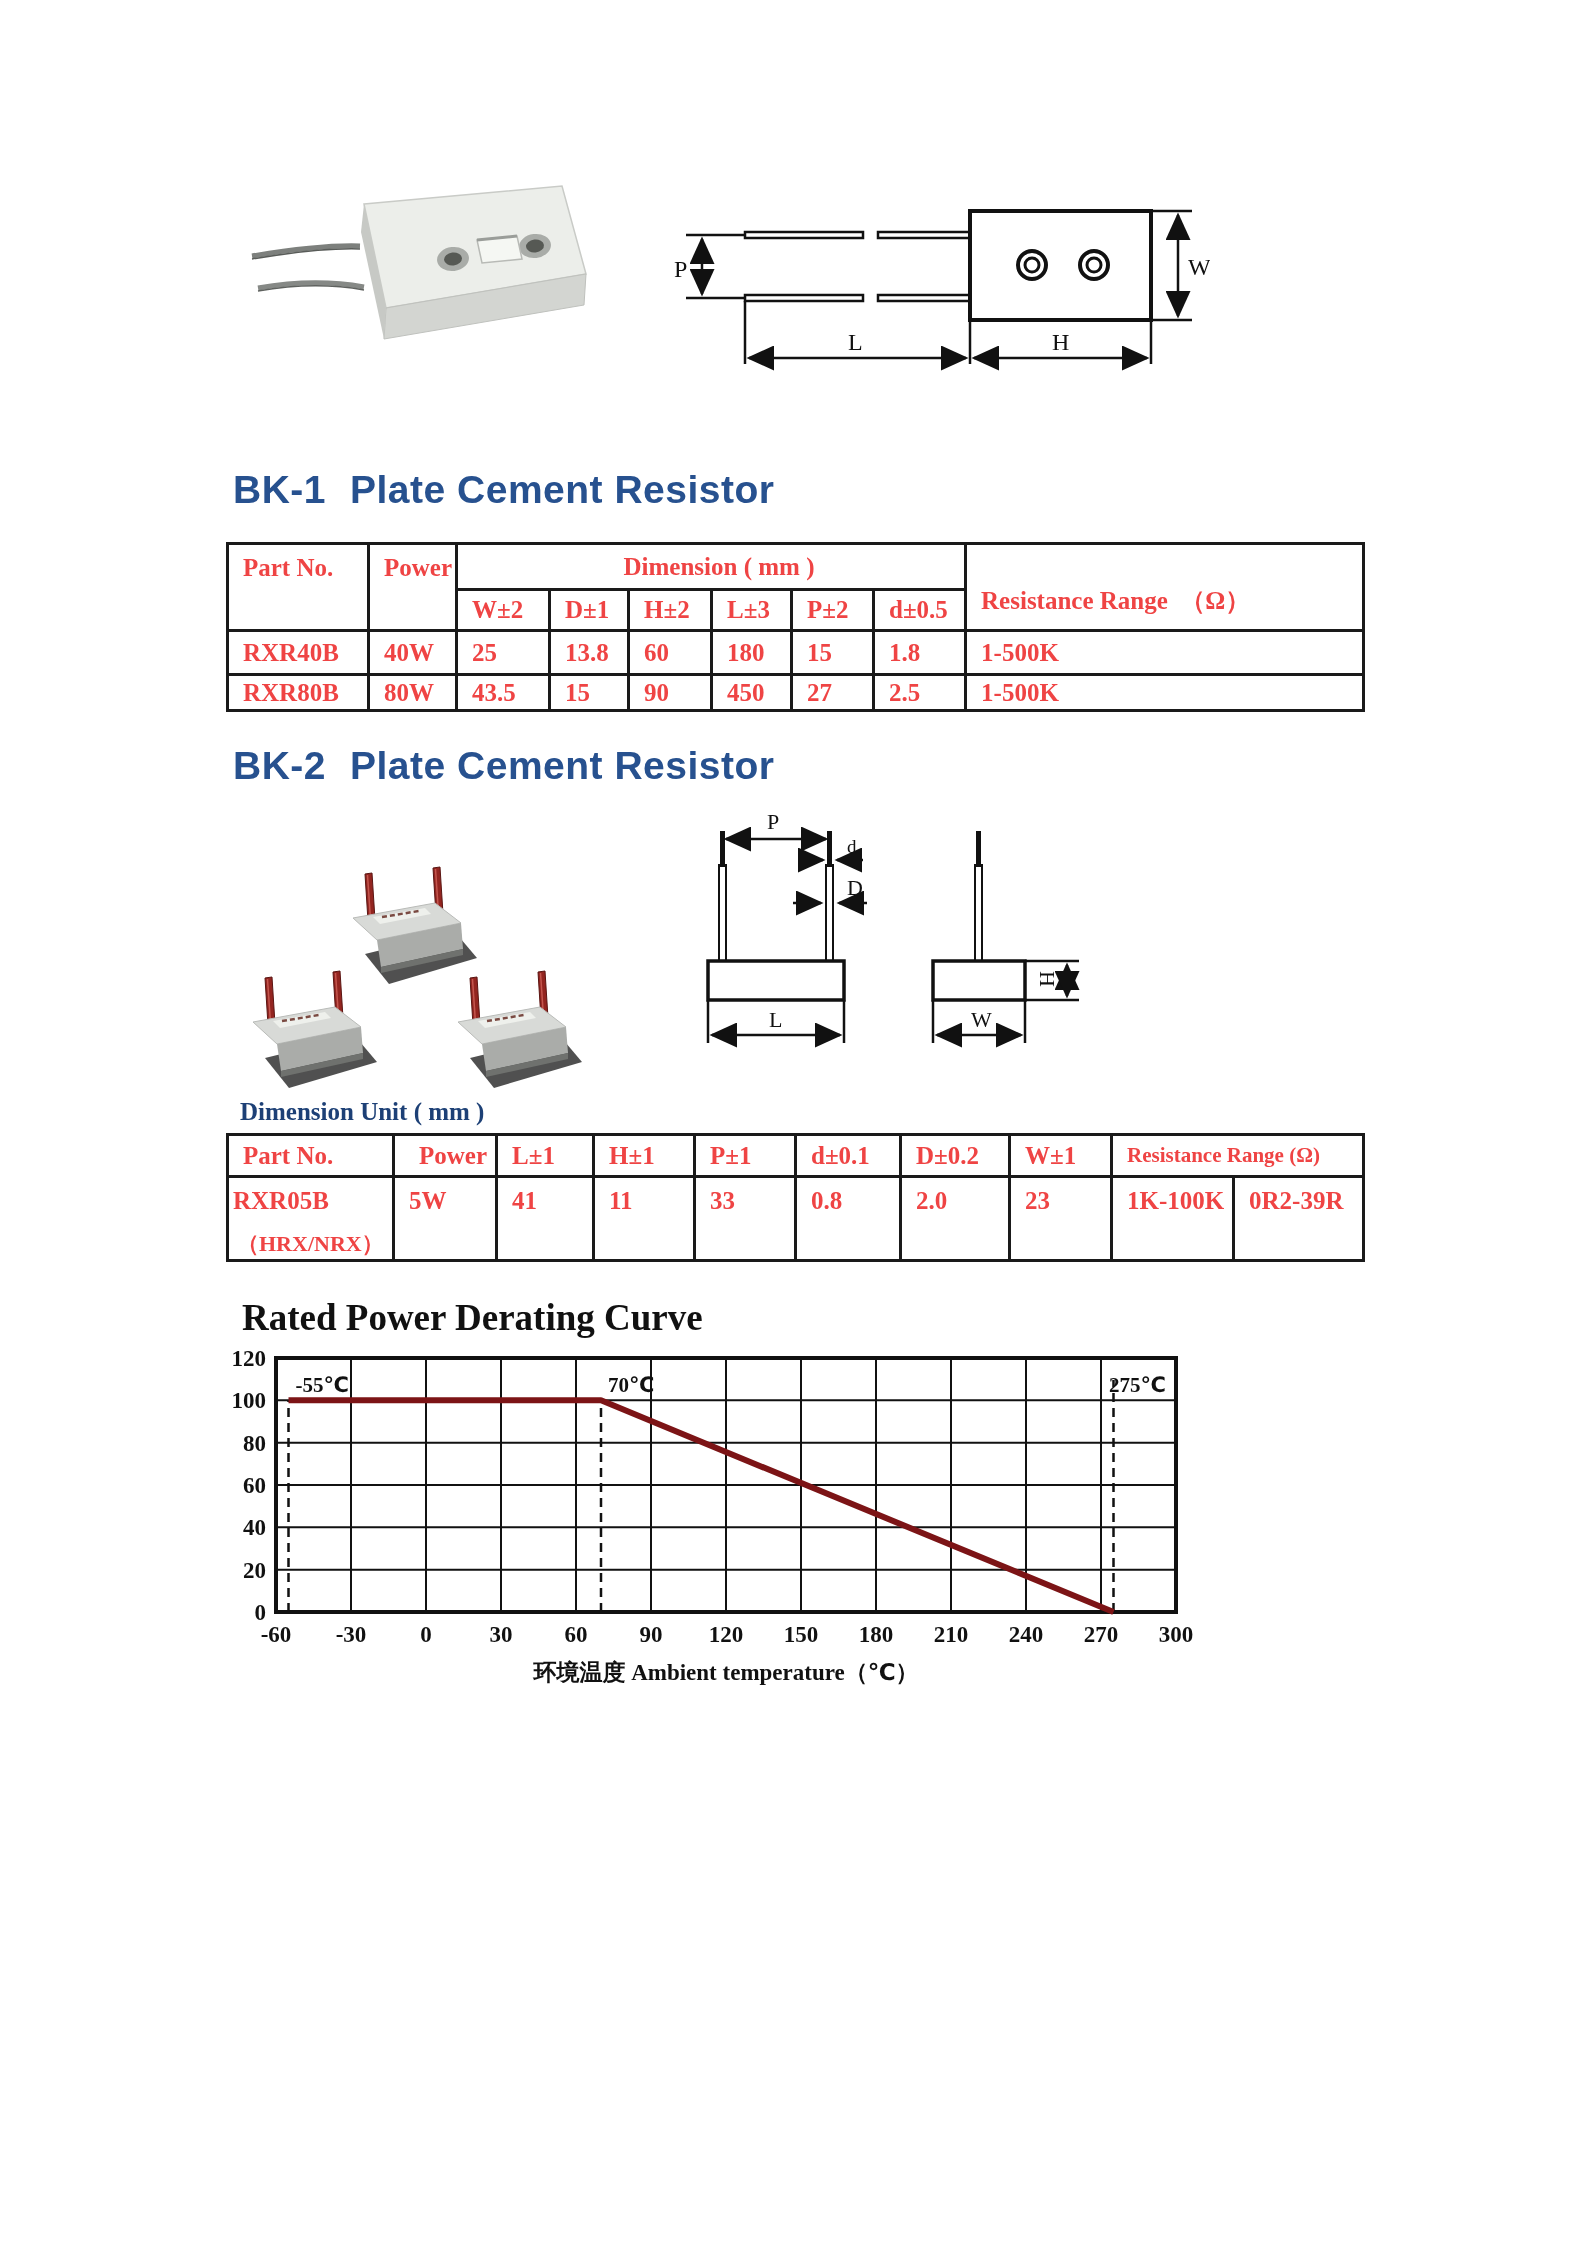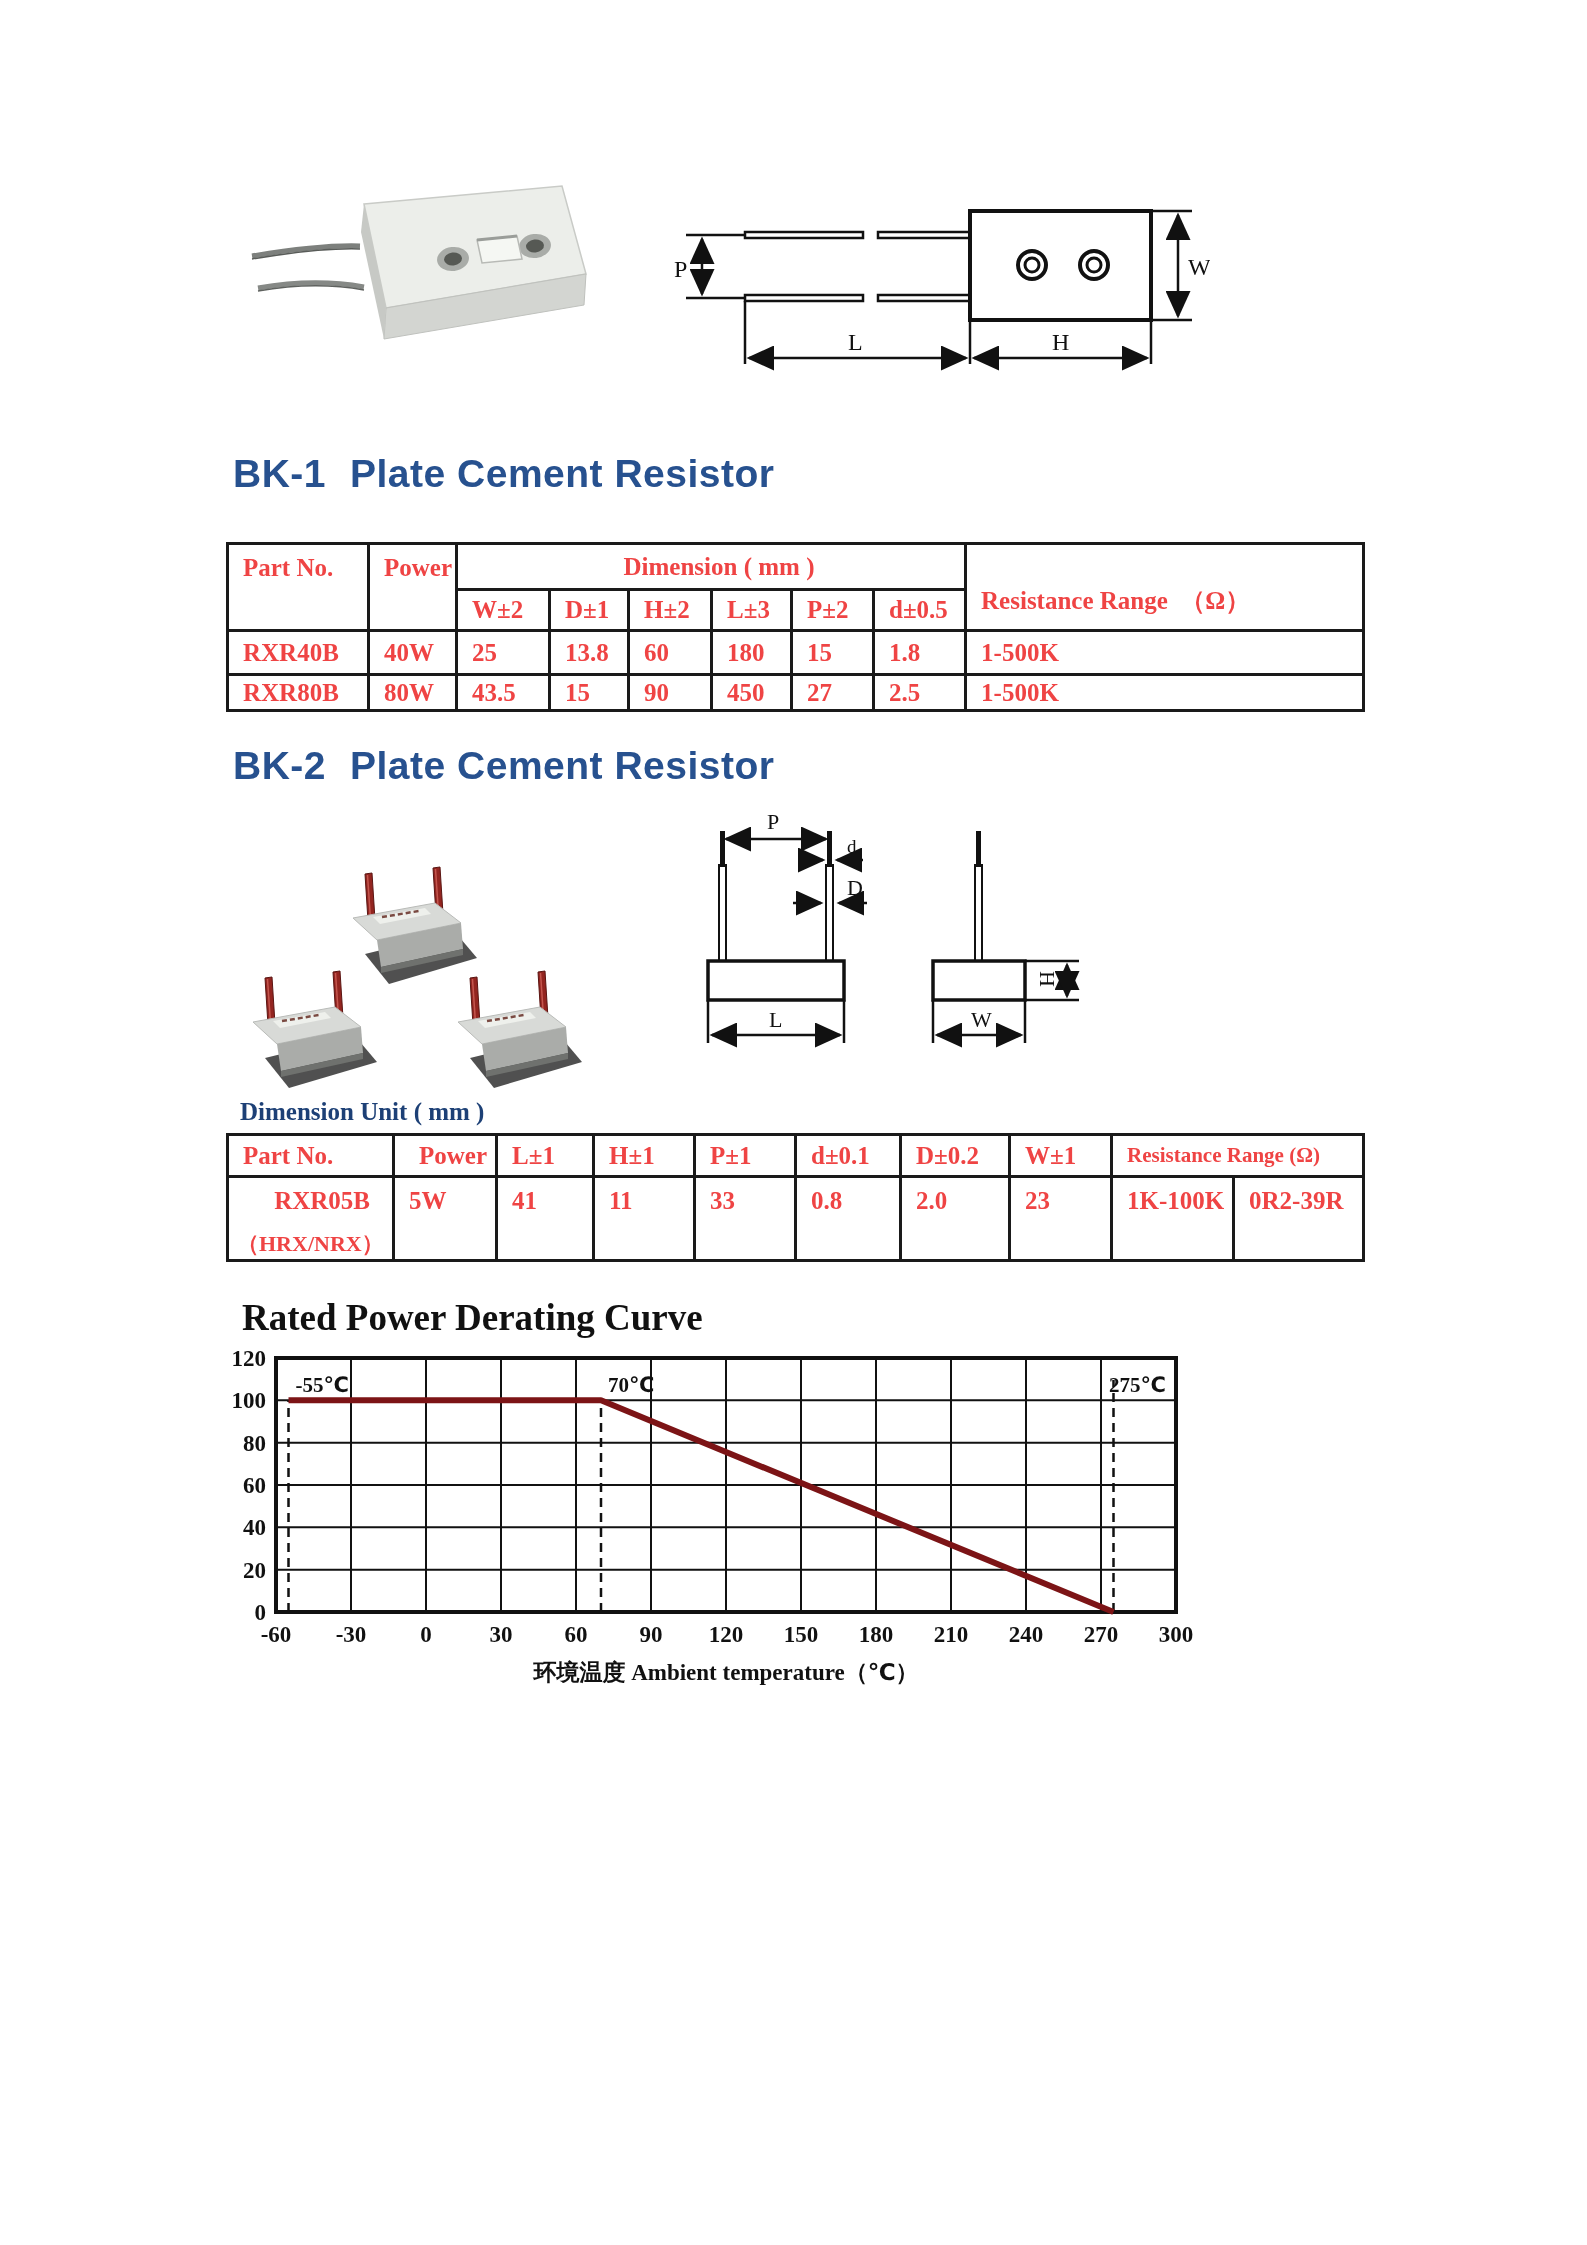--- a/index.html
+++ b/index.html
@@ -21,21 +21,21 @@
   
   table.spec{border-collapse:collapse;table-layout:fixed;
              font-family:"Liberation Serif","DejaVu Sans",serif;}
   table.spec td,table.spec th{border:3px solid #1a1a1a;color:#ef4444;font-weight:700;
              font-size:25px;text-align:left;padding:0 0 0 14px;vertical-align:middle;
              overflow:hidden;white-space:nowrap;}
   table.spec .vtop{vertical-align:top;padding-top:9px;}
   table.spec .vbot{vertical-align:bottom;padding-bottom:12px;}
   table.spec .ctr{text-align:center;padding-left:16px;}
   table.spec .rr-small{font-size:21px;}
-  .part2-line1{text-align:right;padding-right:22px;}
+  .part2-line1{padding-right:22px;}
   .part2-line2{text-align:left;padding-left:4px;font-size:22px;margin-top:14px;}
   .pow-right{text-align:right;padding-right:18px;}
 
   
   svg text{font-family:"Liberation Serif","DejaVu Sans",serif;fill:#111;}
   svg.chart text{font-weight:700;}
 </style>
 </head>
 <body>
 
@@ -110,21 +110,21 @@
     <g font-size="24">
       <text x="36" y="165">P</text>
       <text x="210" y="238">L</text>
       <text x="414" y="238">H</text>
       <text x="550" y="163">W</text>
       <text x="68" y="340" font-size="21">d</text>
       <text x="548" y="315">D</text>
     </g>
   </svg>
 
-  <div class="abs h-blue" style="left:233px;top:452px;">
+  <div class="abs h-blue" style="left:233px;top:468px;">
     <span class="model">BK-1</span><span>Plate Cement Resistor</span>
   </div>
 
   <table class="spec abs" style="left:226px;top:542px;width:1136px;">
     <colgroup>
       <col style="width:141px">
         <col style="width:88px">
         <col style="width:93px">
         <col style="width:79px">
       <col style="width:83px">

